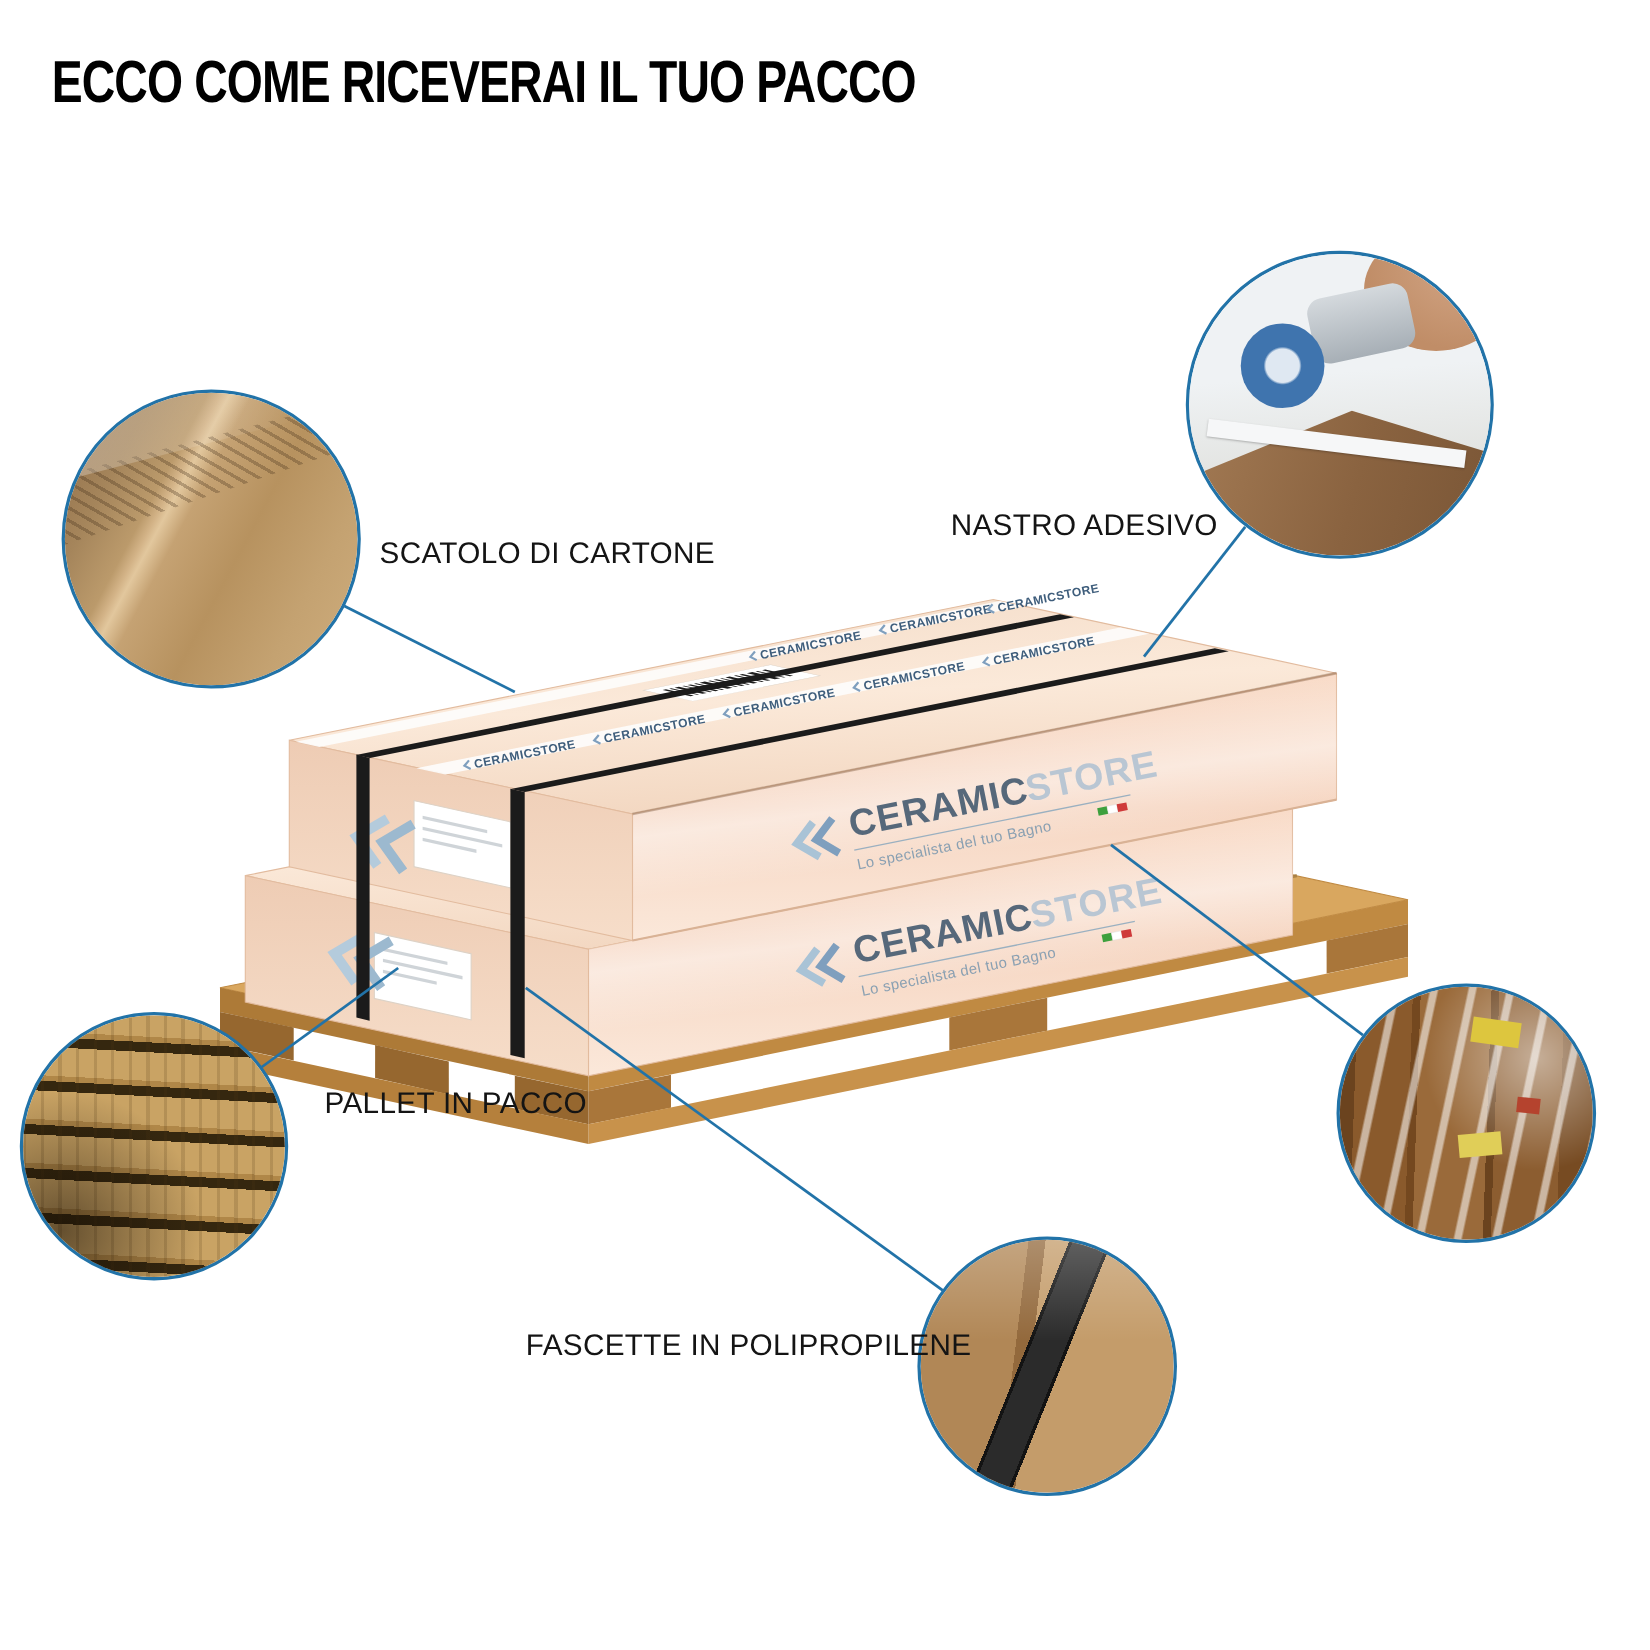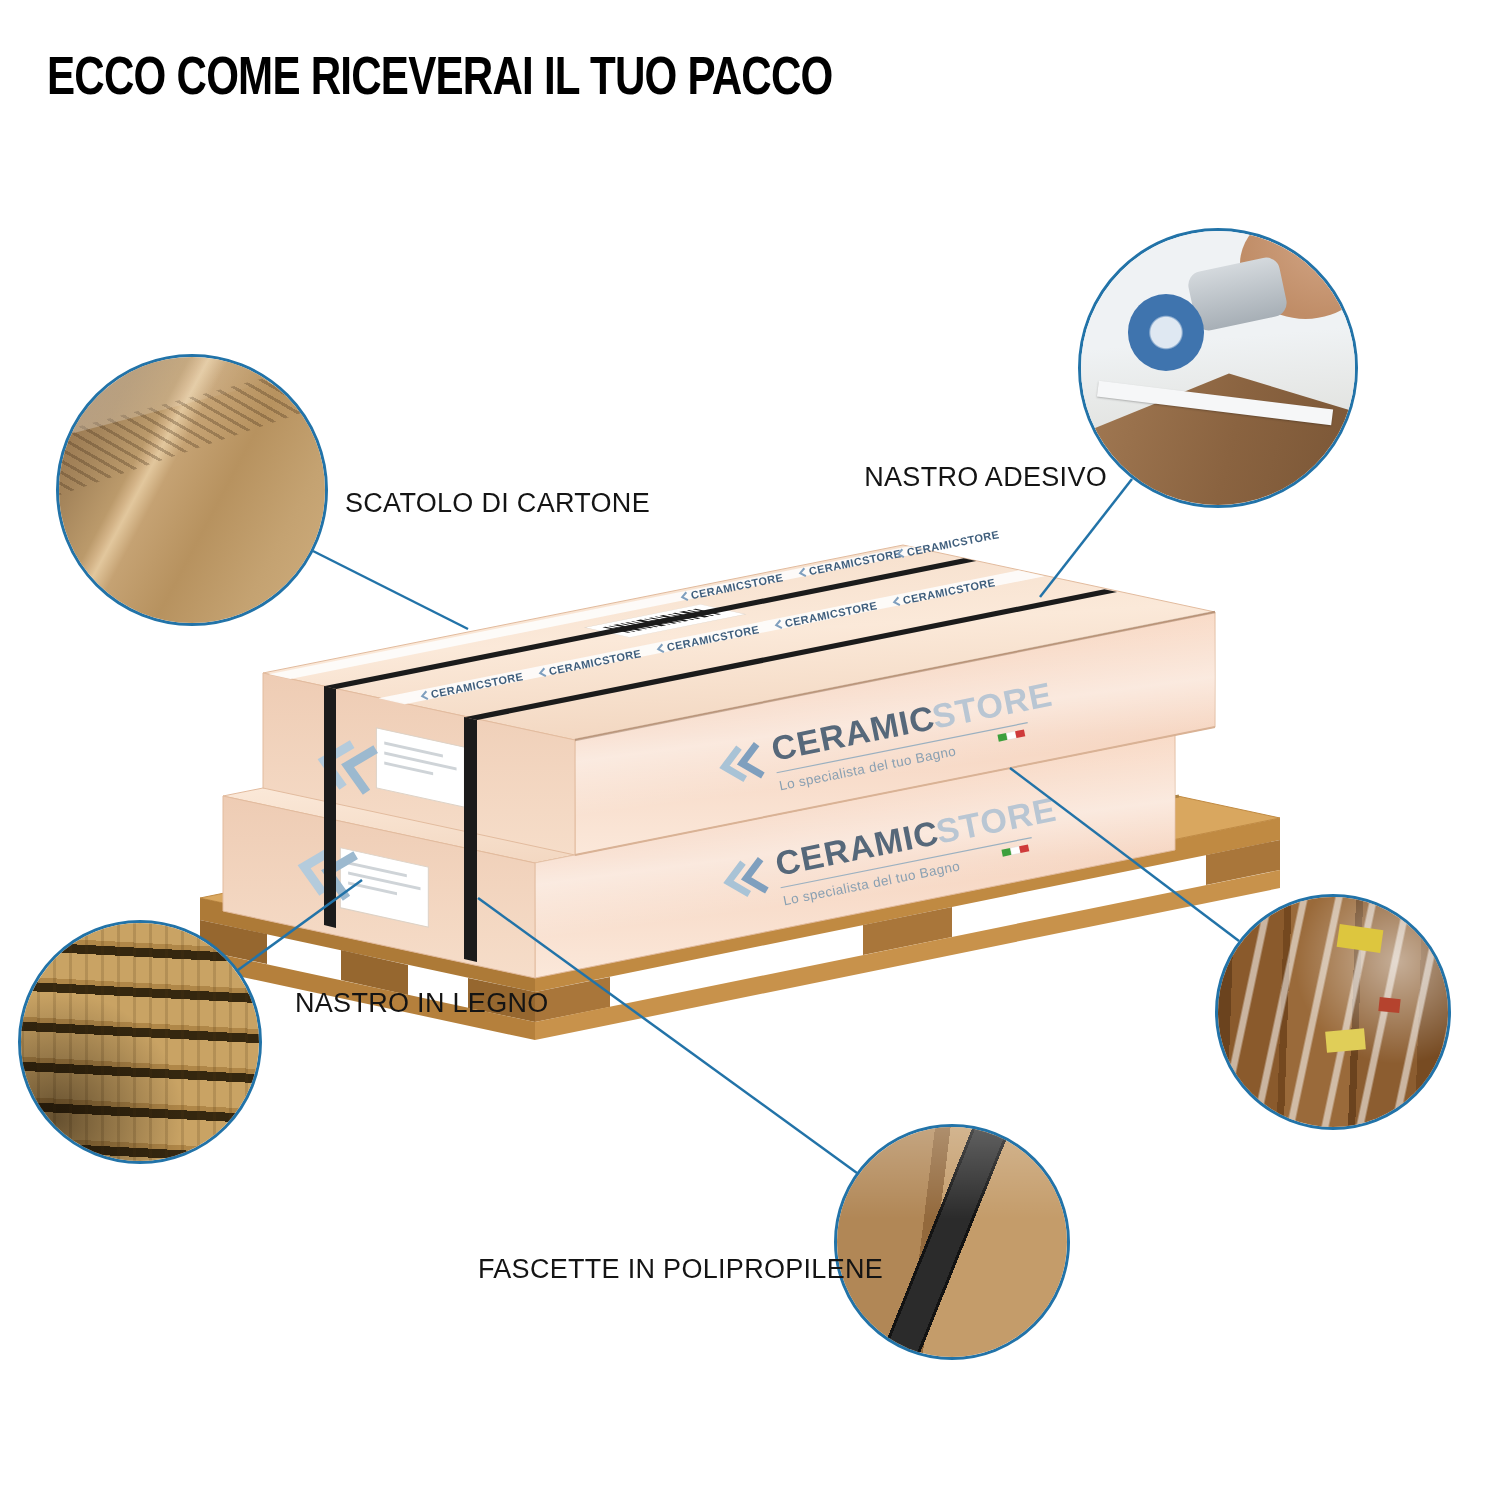--- a/index.html
+++ b/index.html
@@ -103,21 +103,21 @@
   .ph-straps::after{content:"";position:absolute;inset:0;
     background:linear-gradient(180deg,rgba(255,255,255,.25),transparent 40%);}
 
   
   .callout-label{position:absolute;font:400 27px "Liberation Sans",sans-serif;color:var(--label_text,#141414);
     letter-spacing:.3px;white-space:nowrap;z-index:6;}
   #label-cardboard{left:345px;top:488px;}
   #label-tape{right:393px;top:462px;text-align:right;}
   #label-film{right:296px;top:926px;text-align:right;}
   #label-pallet{left:295px;top:988px;}
-  #label-straps{left:478px;top:1208px;margin-top:46px;}
+  #label-straps{left:478px;top:1208px;}
 </style>
 </head>
 <body>
 
 <div id="stage">
 
   <div id="title">ECCO COME RICEVERAI IL TUO PACCO</div>
 
   <svg id="scene" width="1500" height="1500" viewBox="0 0 1500 1500">
     <defs>
@@ -329,16 +329,16 @@
   <div class="callout-circle" id="circle-pallet">
     <div class="photo ph-pallet"></div>
   </div>
 
   <div class="callout-circle" id="circle-straps">
     <div class="photo ph-straps"></div>
   </div>
 
   <div class="callout-label" id="label-cardboard">SCATOLO DI CARTONE</div>
   <div class="callout-label" id="label-tape">NASTRO ADESIVO</div>
-  <div class="callout-label" id="label-pallet">NASTRO IN LEGNO</div>
+  <div class="callout-label" id="label-pallet">PALLET IN PACCO</div>
   <div class="callout-label" id="label-straps">FASCETTE IN POLIPROPILENE</div>
 
 </div>
 
 </body></html>

